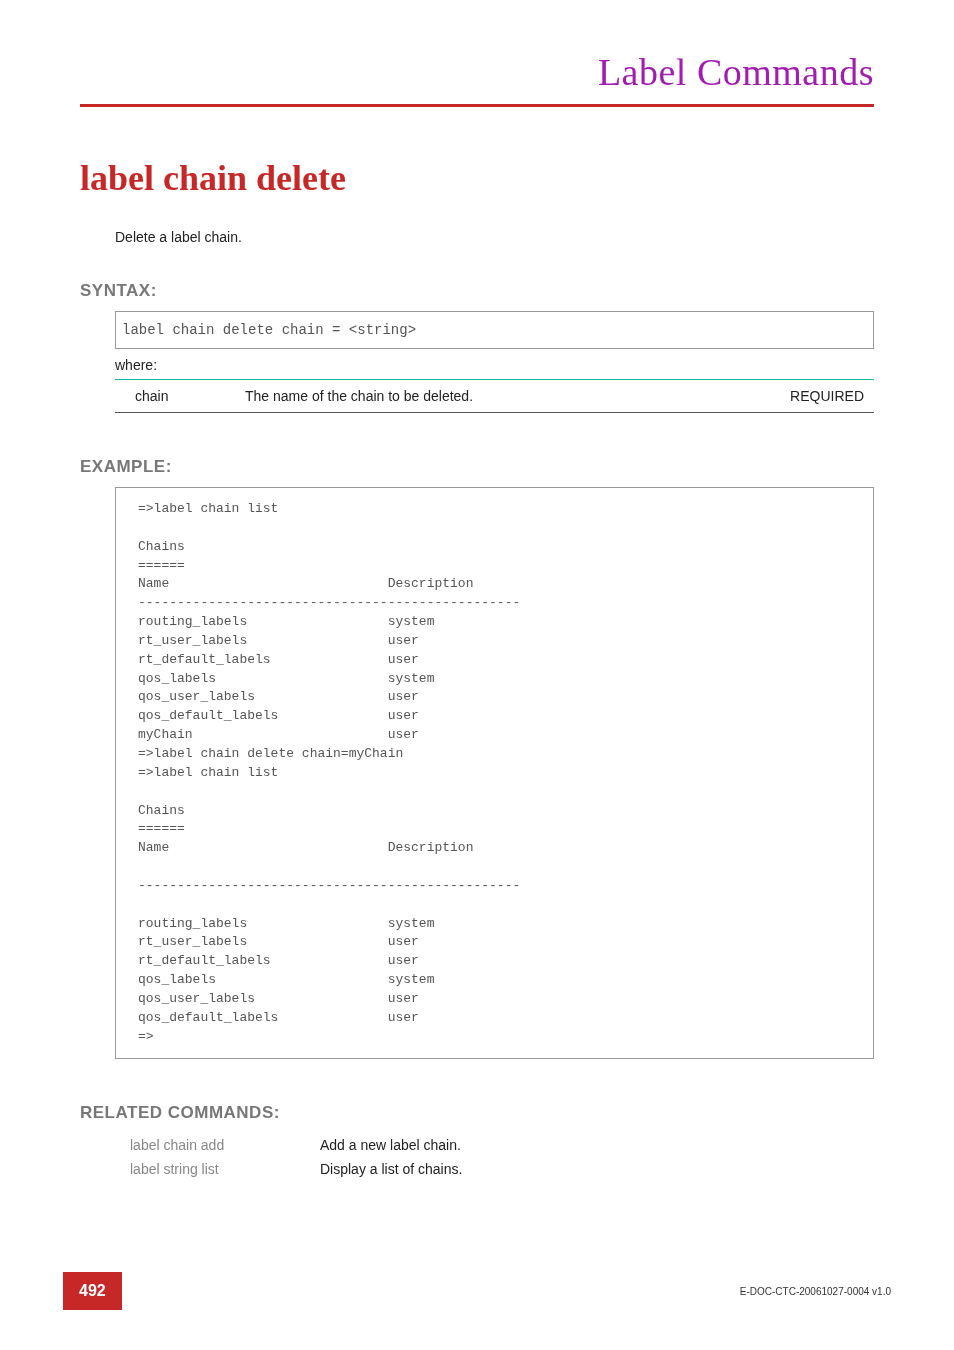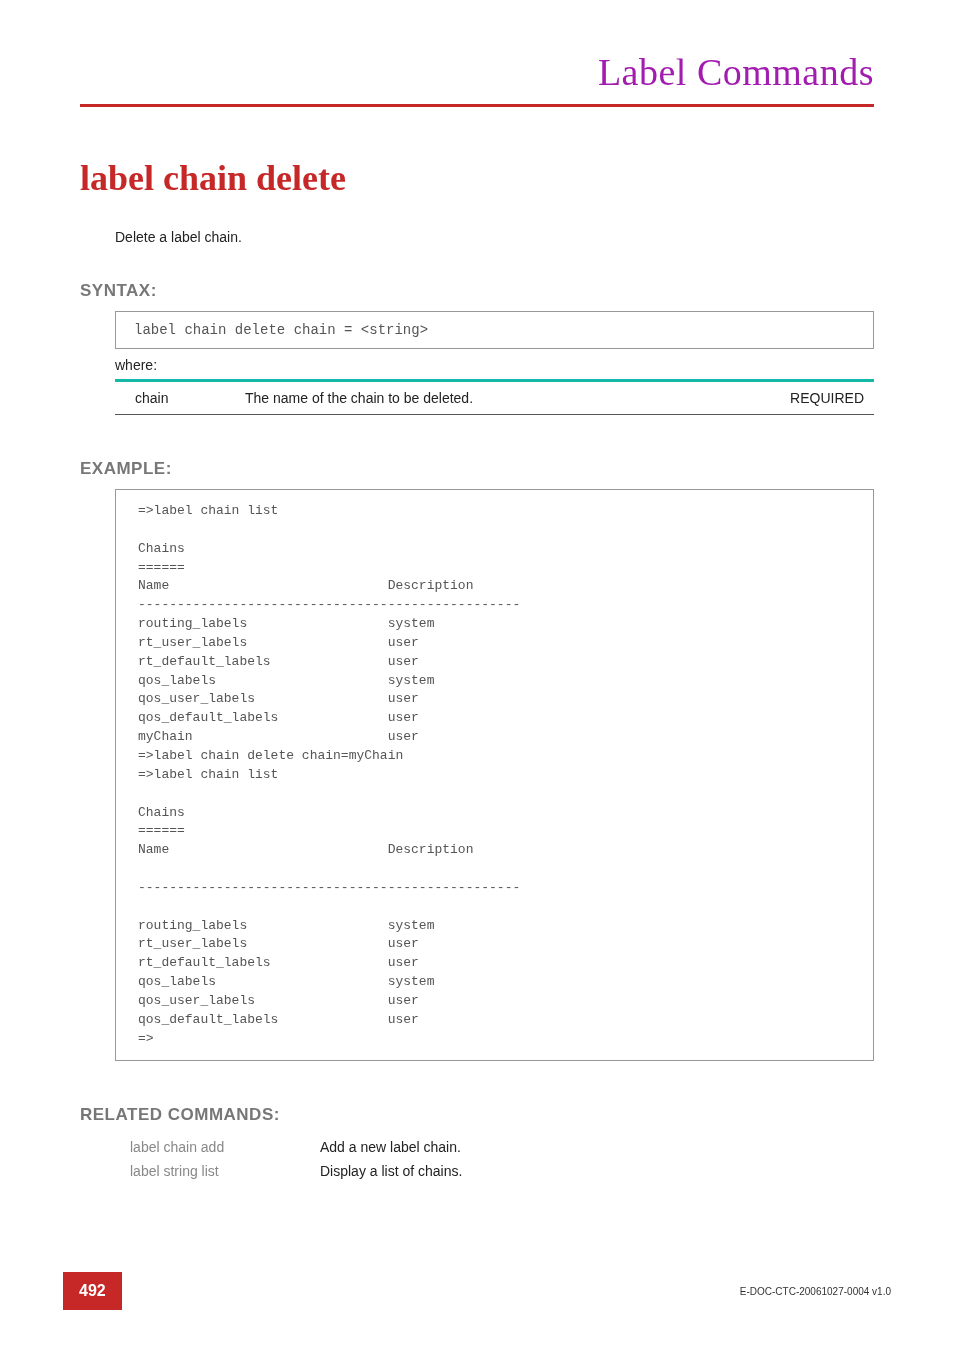--- a/index.html
+++ b/index.html
@@ -44,41 +44,41 @@
       font-family: 'Arial Narrow', Arial, sans-serif;
       font-stretch: condensed;
       font-size: 17px;
       font-weight: bold;
       color: #777;
       letter-spacing: 0.5px;
       margin-bottom: 10px;
     }
     .syntax-box {
       border: 1px solid #999;
-      padding: 10px 18px;
+      padding: 10px 6px;
       margin-left: 35px;
       margin-bottom: 8px;
       font-family: 'Courier New', monospace;
       font-size: 14px;
       color: #555;
     }
     .where-label {
       margin-left: 35px;
       font-size: 14px;
       color: #222;
       margin-bottom: 6px;
     }
     .param-table {
       margin-left: 35px;
       border-collapse: collapse;
       width: calc(100% - 35px);
       margin-bottom: 44px;
     }
     .param-table td {
-      border-top: 3px solid #14b8a6;
+      border-top: 1px solid #14b8a6;
       border-bottom: 1px solid #555;
       padding: 8px 10px;
       font-size: 14px;
       color: #222;
     }
     .param-name { width: 120px; padding-left: 20px !important; }
     .param-req { text-align: right; width: 110px; }
     .example-box {
       border: 1px solid #999;
       padding: 12px 22px;

